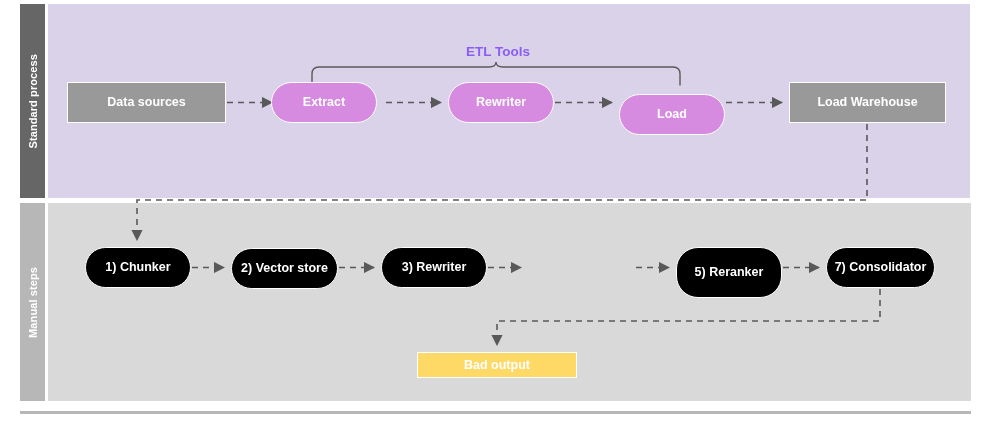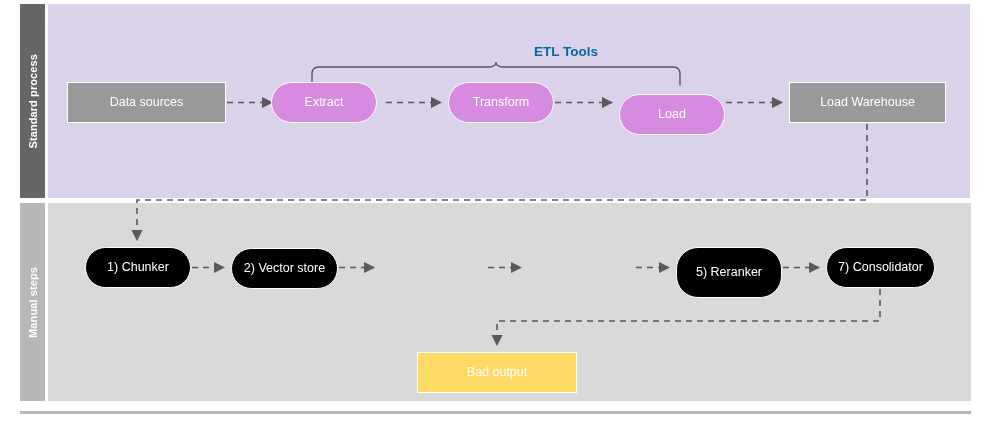--- a/index.html
+++ b/index.html
@@ -70,21 +70,21 @@
 
   
   .node {
     position: absolute;
     box-sizing: border-box;
     display: flex;
     align-items: center;
     justify-content: center;
     text-align: center;
     font-size: 12.5px;
-    font-weight: normal;
+    font-weight: bold;
     color: #ffffff;
     line-height: 1.18;
     border: 1px solid #ffffff;
     padding: 0 4px;
   }
   .node.rect   { border-radius: 0; }
   .node.pill   { border-radius: 22px; }
 
   .n-gray   { background: #999999; }
   .n-purple { background: #d68ae0; }
@@ -98,31 +98,31 @@
   #node-load            { left: 619px; top: 94px;  width: 106px; height: 41px; }
   #node-data-warehouse  { left: 789px; top: 82px;  width: 157px; height: 41px; }
 
   
   #node-chunker         { left: 85px;  top: 247px; width: 106px; height: 41px; }
   #node-vector-store    { left: 231px; top: 248px; width: 107px; height: 41px; }
   #node-rewriter        { left: 381px; top: 247px; width: 106px; height: 41px; }
   #node-retriever       { left: 528px; top: 247px; width: 107px; height: 41px; }
   #node-reranker        { left: 676px; top: 247px; width: 106px; height: 51px; }
   #node-consolidator    { left: 826px; top: 247px; width: 109px; height: 41px; }
-  #node-bad-output      { left: 417px; top: 352px; width: 160px; height: 41px; }
+  #node-bad-output      { left: 417px; top: 352px; width: 160px; height: 26px; }
 
   
   #etl-tools-label {
     position: absolute;
     left: 398px; top: 44px;
     width: 200px;
-    text-align: right;
+    text-align: center;
     font-size: 13.5px;
     font-weight: bold;
-    color: #0369a1;
+    color: #8b5cf6;
     white-space: nowrap;
   }
   #etl-tools-bracket {
     position: absolute;
     left: 310px; top: 62px; width: 372px; height: 24px;
   }
 
   
   #connectors {
     position: absolute;
@@ -177,35 +177,38 @@
     </g>
   </svg>
 
   <div class="node rect n-gray" id="node-data-sources">
     <span>Data sources</span>
   </div>
   <div class="node pill n-purple" id="node-extract">
     <span>Extract</span>
   </div>
   <div class="node pill n-purple" id="node-transform">
-    <span>Transform</span>
+    <span>Rewriter</span>
   </div>
   <div class="node pill n-purple" id="node-load">
     <span>Load</span>
   </div>
   <div class="node rect n-gray" id="node-data-warehouse">
     <span>Load Warehouse</span>
   </div>
 
   <div class="node pill n-silver" id="node-chunker">
     <span>1) Chunker</span>
   </div>
   <div class="node pill n-silver" id="node-vector-store">
     <span>2) Vector store</span>
   </div>
+  <div class="node pill n-silver" id="node-rewriter">
+    <span>3) Rewriter</span>
+  </div>
   <div class="node pill n-silver" id="node-reranker">
     <span>5) Reranker</span>
   </div>
   <div class="node pill n-silver" id="node-consolidator">
     <span>7) Consolidator</span>
   </div>
   <div class="node rect n-yellow" id="node-bad-output">
     <span>Bad output</span>
   </div>
 

